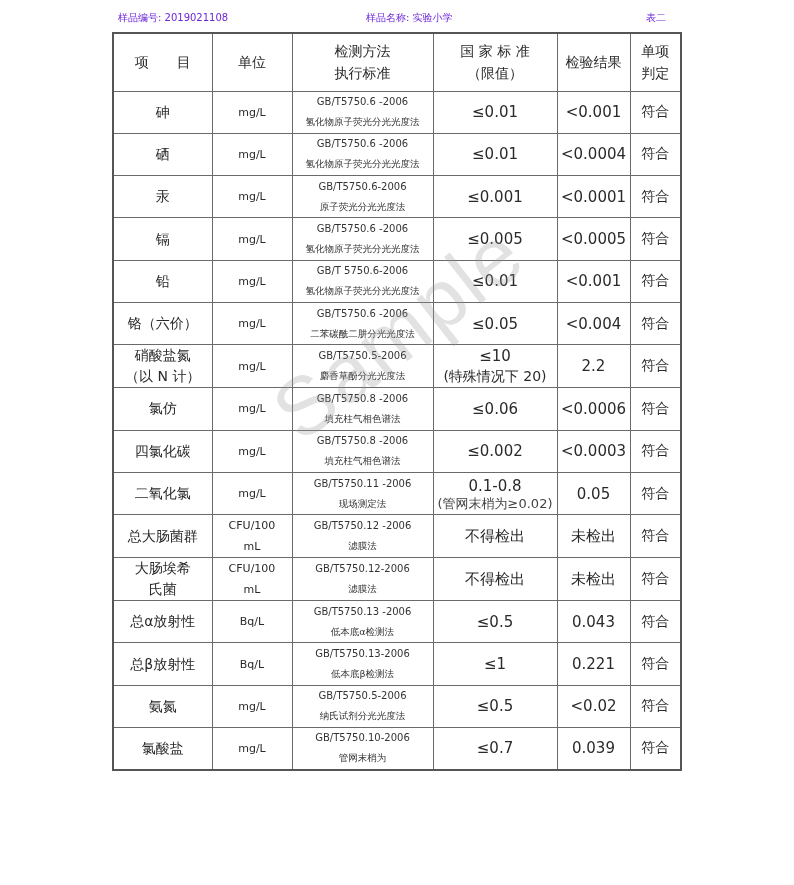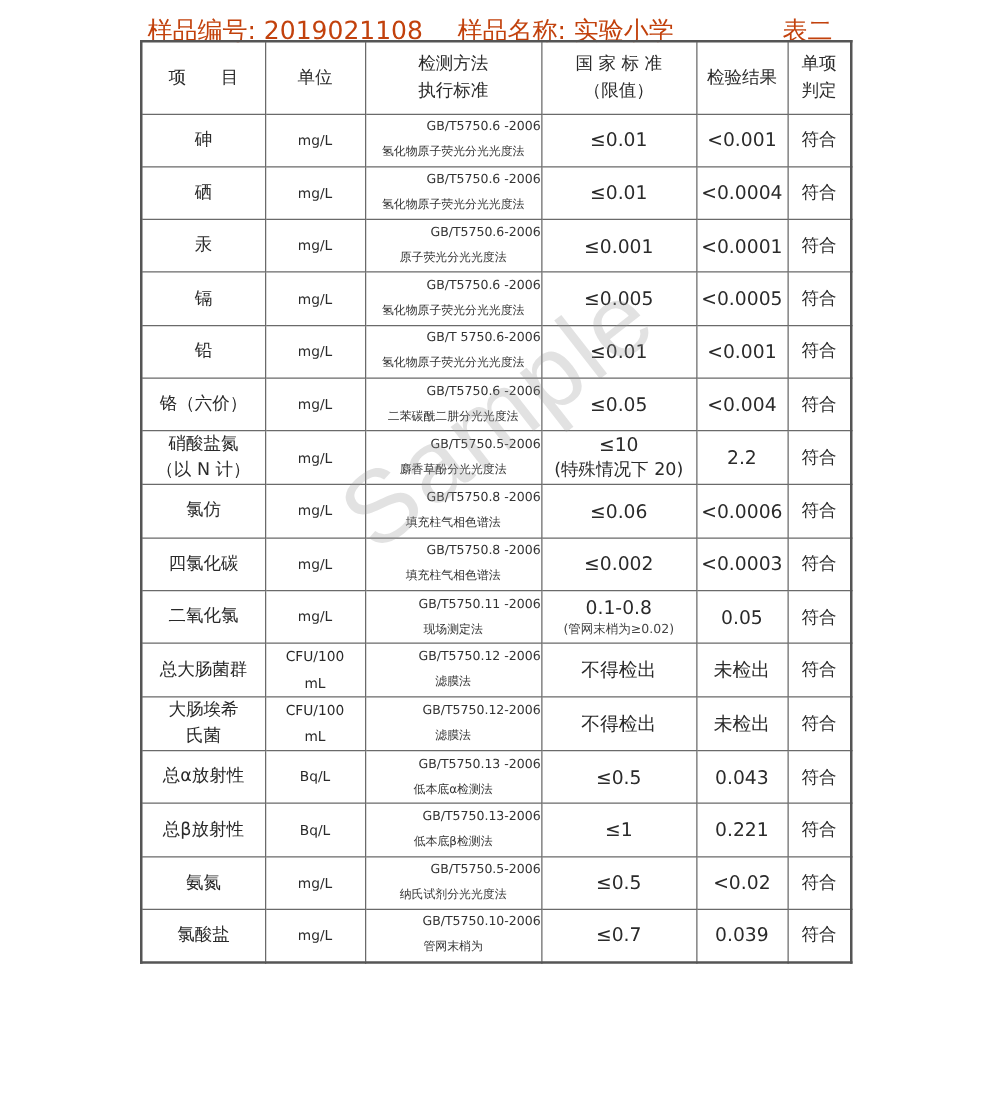--- a/index.html
+++ b/index.html
@@ -3,21 +3,21 @@
   <meta charset="utf-8">
   <style>
     html, body { margin: 0; padding: 0; background: #ffffff; }
     body {
       width: 794px; height: 885px; position: relative; overflow: hidden;
       font-family: "DejaVu Sans", "Liberation Sans", sans-serif;
       color: #2a2a2a;
     }
     .header-line {
       position: absolute; top: 8px; left: 118px; width: 548px; height: 24px;
-      font-size: 20px; color: #c2410c;
+      font-size: 10px; color: #6d28d9;
     }
     .header-line span { position: absolute; top: 3px; white-space: nowrap; }
     .h-sample-no { left: 0; }
     .h-sample-name { left: 248px; }
     .h-table-no { right: 0; }
 
     table.report {
       position: absolute; left: 112px; top: 32px;
       width: 568px; border-collapse: collapse; table-layout: fixed;
       border: 2px solid #555;
@@ -26,24 +26,24 @@
       border: 1.5px solid #6a6a6a; text-align: center; vertical-align: middle;
       padding: 0; font-weight: normal; color: #2a2a2a;
     }
     col.c1 { width: 99px; } col.c2 { width: 80px; } col.c3 { width: 141px; }
     col.c4 { width: 124px; } col.c5 { width: 73px; } col.c6 { width: 51px; }
     tr.head-row { height: 58px; }
     tr.data-row { height: 42.3px; }
     th { font-size: 14px; line-height: 22px; }
     .cell-item { font-size: 14px; line-height: 21px; }
     .cell-unit { font-size: 11px; line-height: 21px; }
-    .m-code { display: block; font-size: 10px; line-height: 20px; color: #333; text-align: right; }
+    .m-code { display: block; font-size: 10px; line-height: 20px; color: #333; }
     .m-name { display: block; font-size: 9.5px; line-height: 20px; color: #333; }
     .cell-std { font-size: 15px; line-height: 20px; margin-left: 32px; }
-    .std-note { display: block; font-size: 10px; line-height: 16px; color: #444; }
+    .std-note { display: block; font-size: 13px; line-height: 16px; color: #444; }
     .std-sub { display: block; font-size: 14px; line-height: 20px; }
     .cell-result { font-size: 15px; }
     .cell-judge { font-size: 14px; font-family: Liberation Serif, serif; }
     .watermark {
       position: absolute; left: 255px; top: 385px; font-size: 82px;
       color: rgba(150,150,150,0.28); transform: rotate(-38deg);
       transform-origin: left top; pointer-events: none; letter-spacing: 2px;
       font-family: "Liberation Sans", sans-serif;
     }
   </style>

